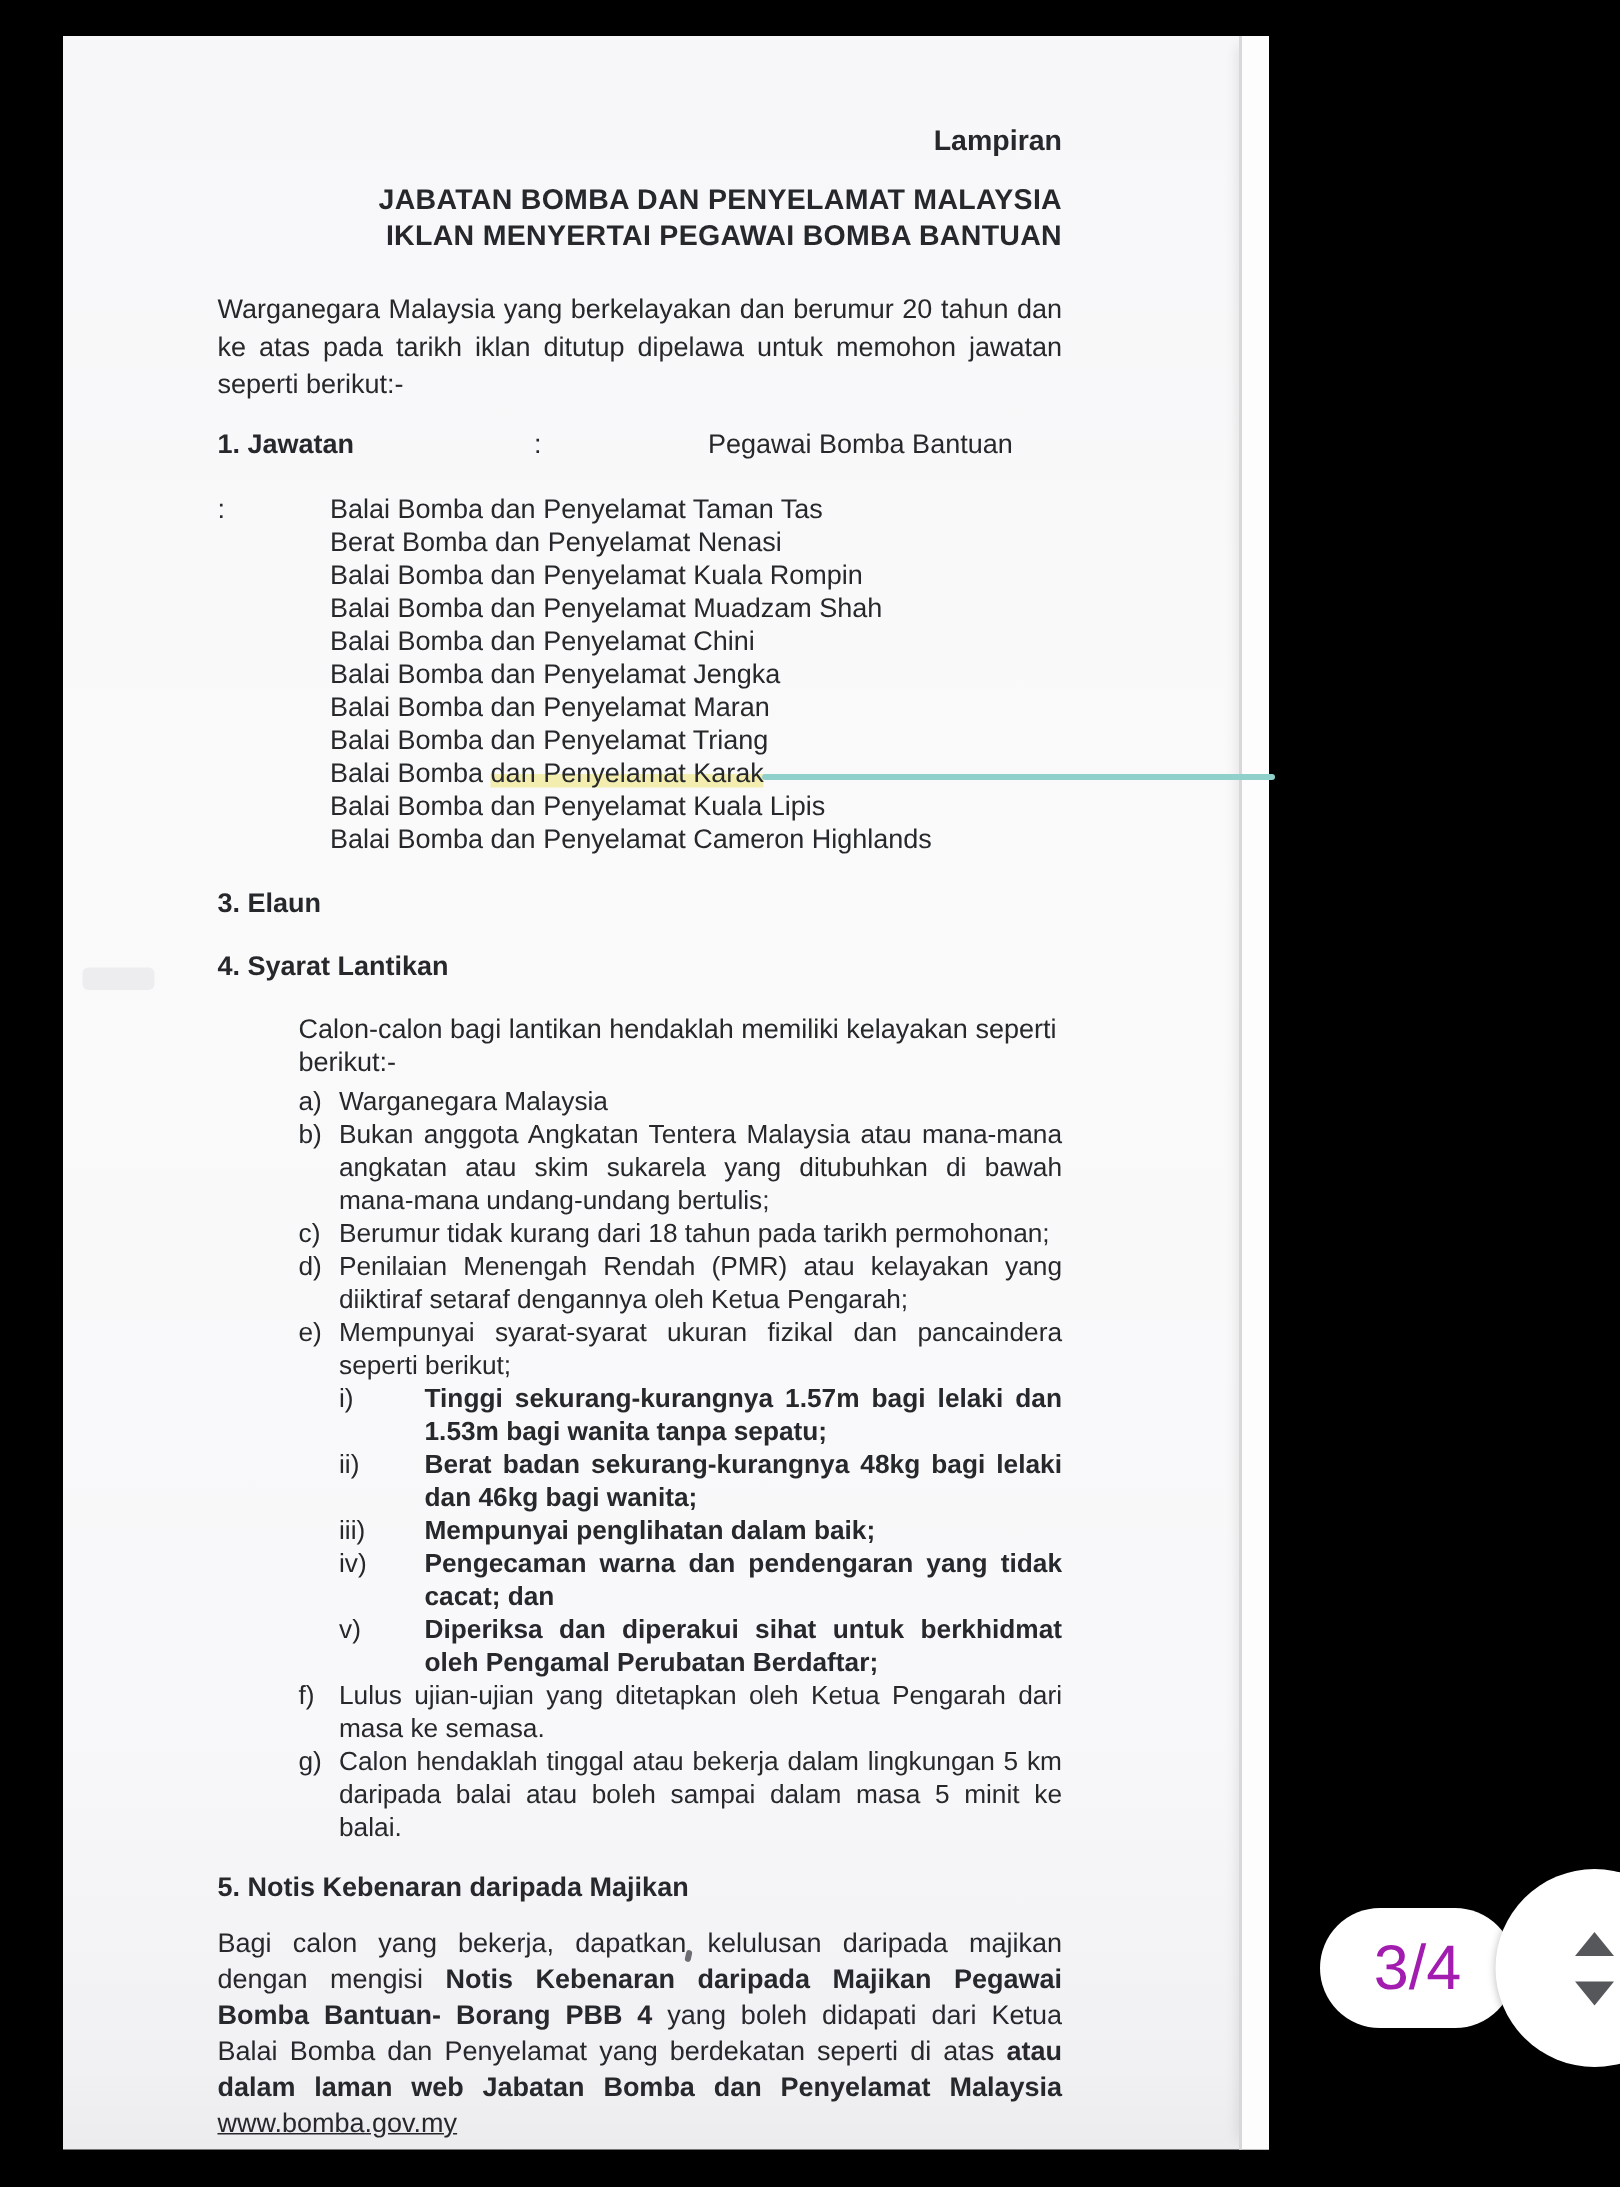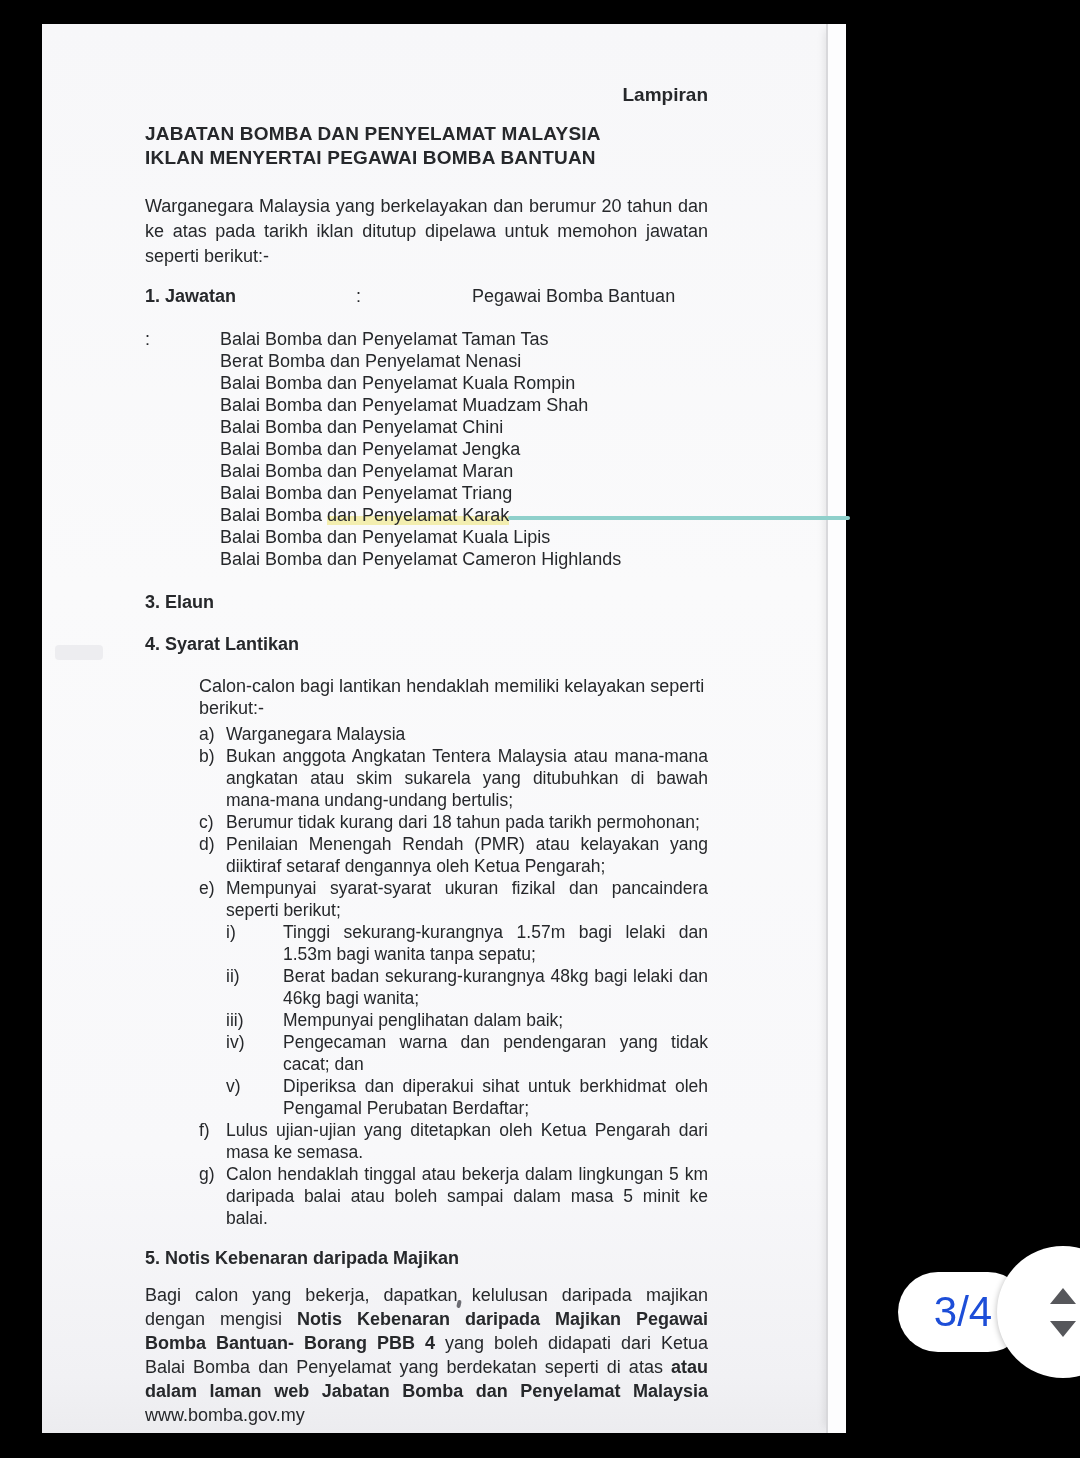--- a/index.html
+++ b/index.html
@@ -19,48 +19,48 @@
     background:#fdfdfe;border-left:2px solid #d8d8db;
     box-shadow:-7px 0 9px -6px rgba(0,0,0,.10);
   }
   .smudge{position:absolute;left:13px;top:621px;width:48px;height:15px;background:#ededf0;border-radius:4px;}
   .speck{position:absolute;left:415px;top:1276px;width:4px;height:8px;background:#6d6d73;border-radius:2px;transform:rotate(12deg);}
   .content{
     position:absolute;inset:0;padding:60px 138px 0 103px;
     font-size:18px;line-height:22px;
   }
   .lampiran{text-align:right;font-weight:bold;font-size:19px;line-height:22px;}
-  .title{margin-top:16px;text-align:left;font-weight:bold;font-size:19px;line-height:24px;letter-spacing:.2px;}
+  .title{margin-top:16px;text-align:right;font-weight:bold;font-size:19px;line-height:24px;letter-spacing:.2px;}
   .intro{margin:24px 0 0;text-align:justify;line-height:25px;}
   .row{display:flex;margin-top:21px;}
   .row.first{margin-top:16px;gap:41px;}
   .row .label{width:170px;flex-shrink:0;font-weight:bold;}
   .row .colon{width:75px;flex-shrink:0;}
   .row .value{flex:1;}
   .station{position:relative;line-height:22px;}
   .hl{background:linear-gradient(to bottom,rgba(0,0,0,0) 55%,#f3eeb0 55%,#f3eeb0 100%);}
   .scan-line{position:absolute;left:288px;top:12px;width:342px;height:4px;background:#8fd0cb;border-radius:2px;}
   .sec-heading{font-weight:bold;margin-top:20px;}
   .req-intro{margin:20px 0 4px 54px;}
   .req{display:flex;margin-left:54px;font-size:17.5px;}
   .req-letter{width:27px;flex-shrink:0;}
   .req-text{flex:1;text-align:justify;}
   .subreq{display:flex;margin-left:81px;font-size:17.5px;}
   .subreq-num{width:57px;flex-shrink:0;}
-  .subreq-text{flex:1;text-align:justify;}
+  .subreq-text{flex:1;text-align:justify;font-weight:bold;}
   .notis-heading{font-weight:bold;margin-top:18px;}
   .notis-para{margin:14px 0 0;text-align:justify;line-height:24px;}
   .b{font-weight:bold;}
-  .link{color:#26282b;}
+  .link{text-decoration:underline;color:#26282b;}
   
   .page-pill{
-    position:absolute;left:898px;top:1272px;width:130px;height:80px;border-radius:40px;
+    position:absolute;left:880px;top:1272px;width:130px;height:80px;border-radius:40px;
     background:#fff;box-shadow:0 1px 6px rgba(0,0,0,.28);
     display:flex;align-items:center;justify-content:center;
-    font-size:42px;color:#1d4ed8;z-index:5;
+    font-size:42px;color:#a21caf;z-index:5;
   }
   .scroll-handle{
     position:absolute;left:997px;top:1246px;width:132px;height:132px;border-radius:50%;
     background:#fff;box-shadow:0 1px 6px rgba(0,0,0,.28);
     display:flex;flex-direction:column;align-items:center;justify-content:center;gap:17px;
     z-index:6;
   }
   .tri-up{width:0;height:0;border-left:13px solid transparent;border-right:13px solid transparent;border-bottom:16px solid #56575b;}
   .tri-down{width:0;height:0;border-left:13px solid transparent;border-right:13px solid transparent;border-top:16px solid #56575b;}
 </style>

